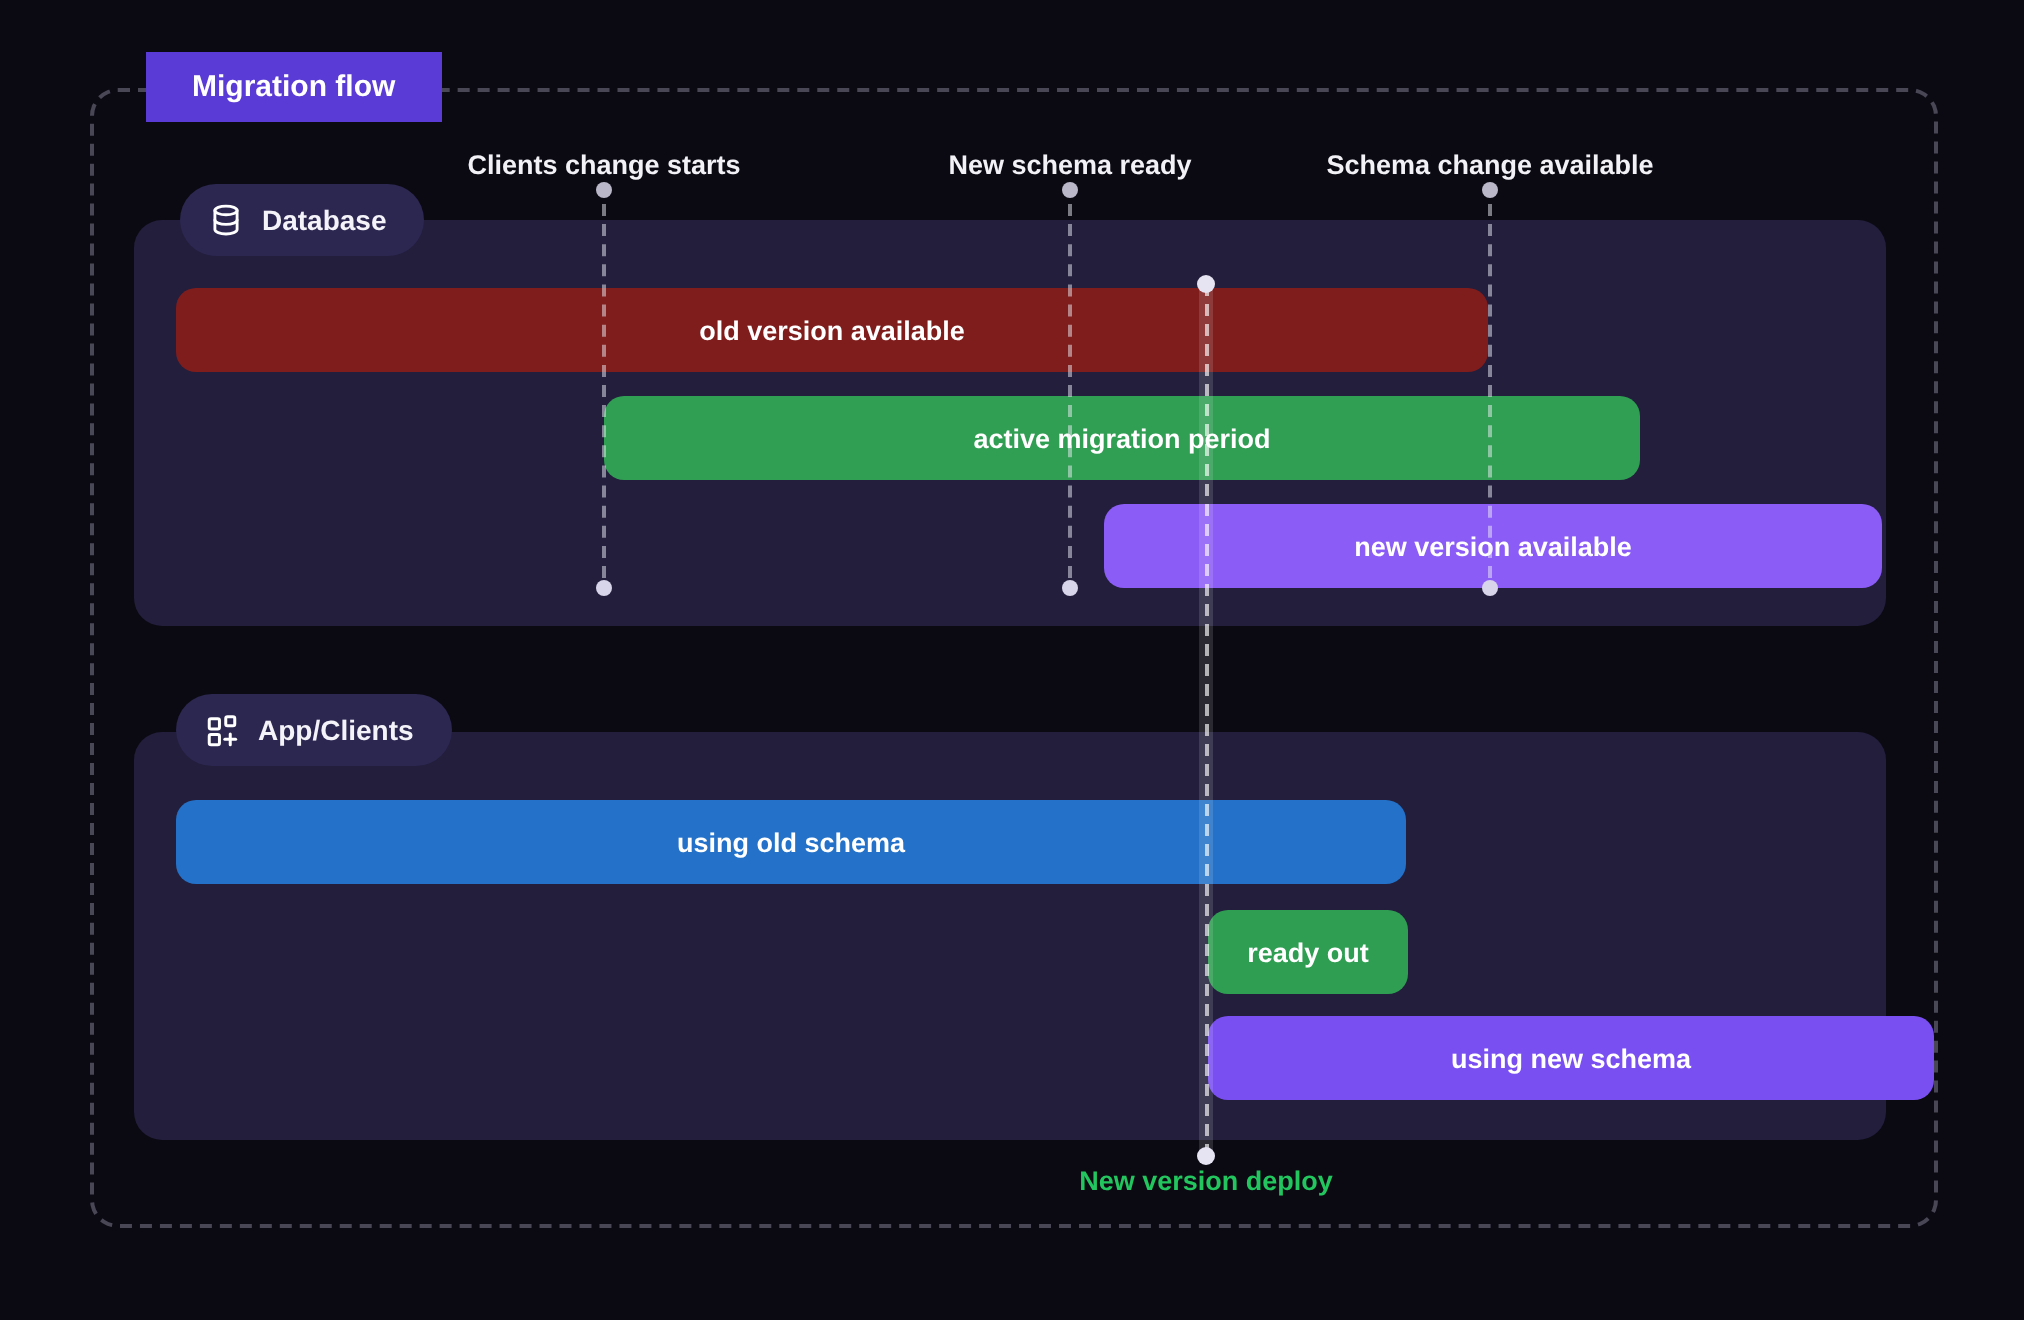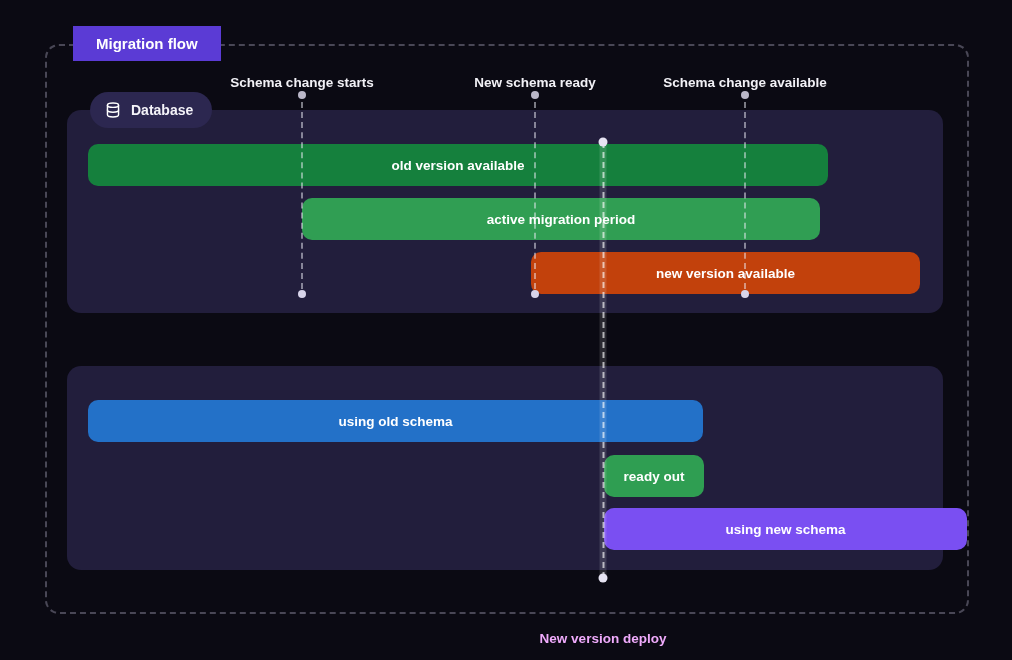--- a/index.html
+++ b/index.html
@@ -61,22 +61,22 @@
   .deploy-band .inner {
     position:absolute; left:50%; top:0; bottom:0; width:0;
     border-left:2px dashed rgba(255,255,255,0.65); transform:translateX(-1px);
   }
   .deploy-dot {
     position:absolute; width:9px; height:9px; border-radius:50%;
     background:#e6e3f2; transform:translate(-50%,-50%); z-index:4;
   }
   .deploy-label {
     position:absolute; transform:translateX(-50%); top:583px;
-    color:#f0abfc; font-size:13.5px; font-weight:bold;
-    white-space:nowrap; z-index:4;margin-top:48px;
+    color:#22c55e; font-size:13.5px; font-weight:bold;
+    white-space:nowrap; z-index:4;
   }
   .icon { display:flex; align-items:center; }
 </style>
 </head>
 <body>
 
 <div class="stage">
 
   <div class="frame"></div>
 
@@ -91,31 +91,43 @@
     <span class="icon">
       <svg viewBox="0 0 24 24" width="18" height="18" fill="none" stroke="#ffffff" stroke-width="1.9" stroke-linecap="round">
         <ellipse cx="12" cy="5.6" rx="7.4" ry="2.9"></ellipse>
         <path d="M4.6 5.6v6.4c0 1.6 3.31 2.9 7.4 2.9s7.4-1.3 7.4-2.9V5.6"></path>
         <path d="M4.6 12v6.4c0 1.6 3.31 2.9 7.4 2.9s7.4-1.3 7.4-2.9V12"></path>
       </svg>
     </span>
     <span>Database</span>
   </div>
 
+  <div class="section-badge" id="badge-app">
+    <span class="icon">
+      <svg viewBox="0 0 24 24" width="18" height="18" fill="none" stroke="#ffffff" stroke-width="2" stroke-linecap="round">
+        <rect x="3.5" y="4.5" width="6.8" height="6.8" rx="1.2"></rect>
+        <rect x="14.5" y="3.2" width="6" height="6" rx="1.2"></rect>
+        <rect x="3.5" y="15" width="6.8" height="6.8" rx="1.2"></rect>
+        <path d="M17.5 14.6v7.2"></path>
+        <path d="M13.9 18.2h7.2"></path>
+      </svg>
+    </span>
+    <span>App/Clients</span>
+  </div>
 
   <div id="bars-layer">
-      <div class="bar" style="left: 88px; top: 144px; width: 740px; background: #15803d;">old version available</div>
+      <div class="bar" style="left: 88px; top: 144px; width: 656px; background: #7f1d1d;">old version available</div>
       <div class="bar" style="left: 302px; top: 198px; width: 518px; background: rgb(48, 158, 83);">active migration period</div>
-      <div class="bar" style="left: 531px; top: 252px; width: 389px; background: #c2410c;">new version available</div>
+      <div class="bar" style="left: 552px; top: 252px; width: 389px; background: #8b5cf6;">new version available</div>
       <div class="bar" style="left: 88px; top: 400px; width: 615px; background: rgb(35, 113, 200);">using old schema</div>
       <div class="bar" style="left: 604px; top: 455px; width: 100px; background: rgb(47, 158, 82);">ready out</div>
       <div class="bar" style="left: 604px; top: 508px; width: 363px; background: rgb(122, 79, 242);">using new schema</div>
     </div>
   <div id="milestones-layer">
-      <div class="ms-label" style="left: 302px;">Schema change starts</div>
+      <div class="ms-label" style="left: 302px;">Clients change starts</div>
       <div class="ms-dot" style="left: 302px; top: 95px;"></div>
       <div class="ms-line" style="left: 302px; top: 102px; height: 187px;"></div>
       <div class="ms-dot end" style="left: 302px; top: 294px;"></div>
       <div class="ms-label" style="left: 535px;">New schema ready</div>
       <div class="ms-dot" style="left: 535px; top: 95px;"></div>
       <div class="ms-line" style="left: 535px; top: 102px; height: 187px;"></div>
       <div class="ms-dot end" style="left: 535px; top: 294px;"></div>
       <div class="ms-label" style="left: 745px;">Schema change available</div>
       <div class="ms-dot" style="left: 745px; top: 95px;"></div>
       <div class="ms-line" style="left: 745px; top: 102px; height: 187px;"></div>

